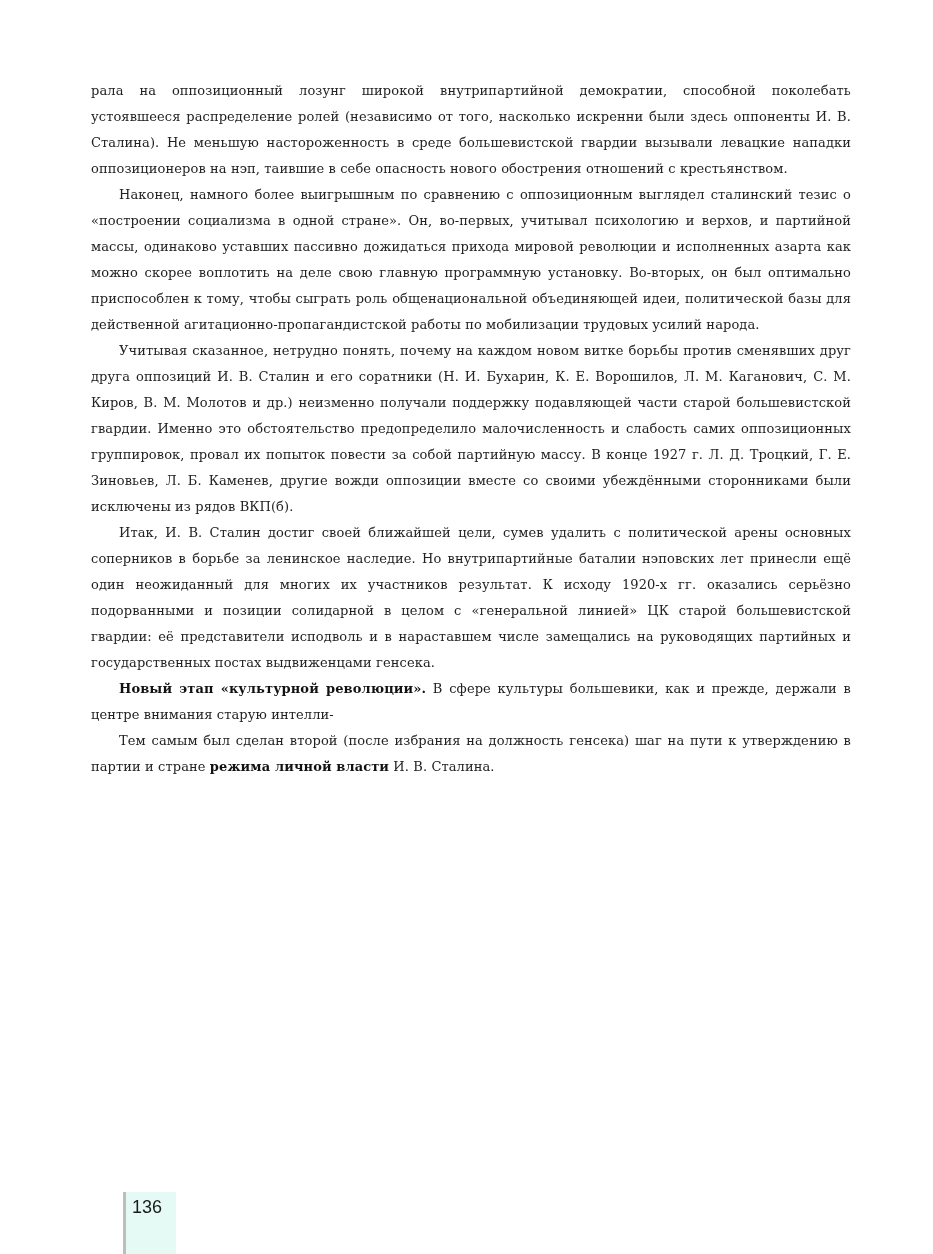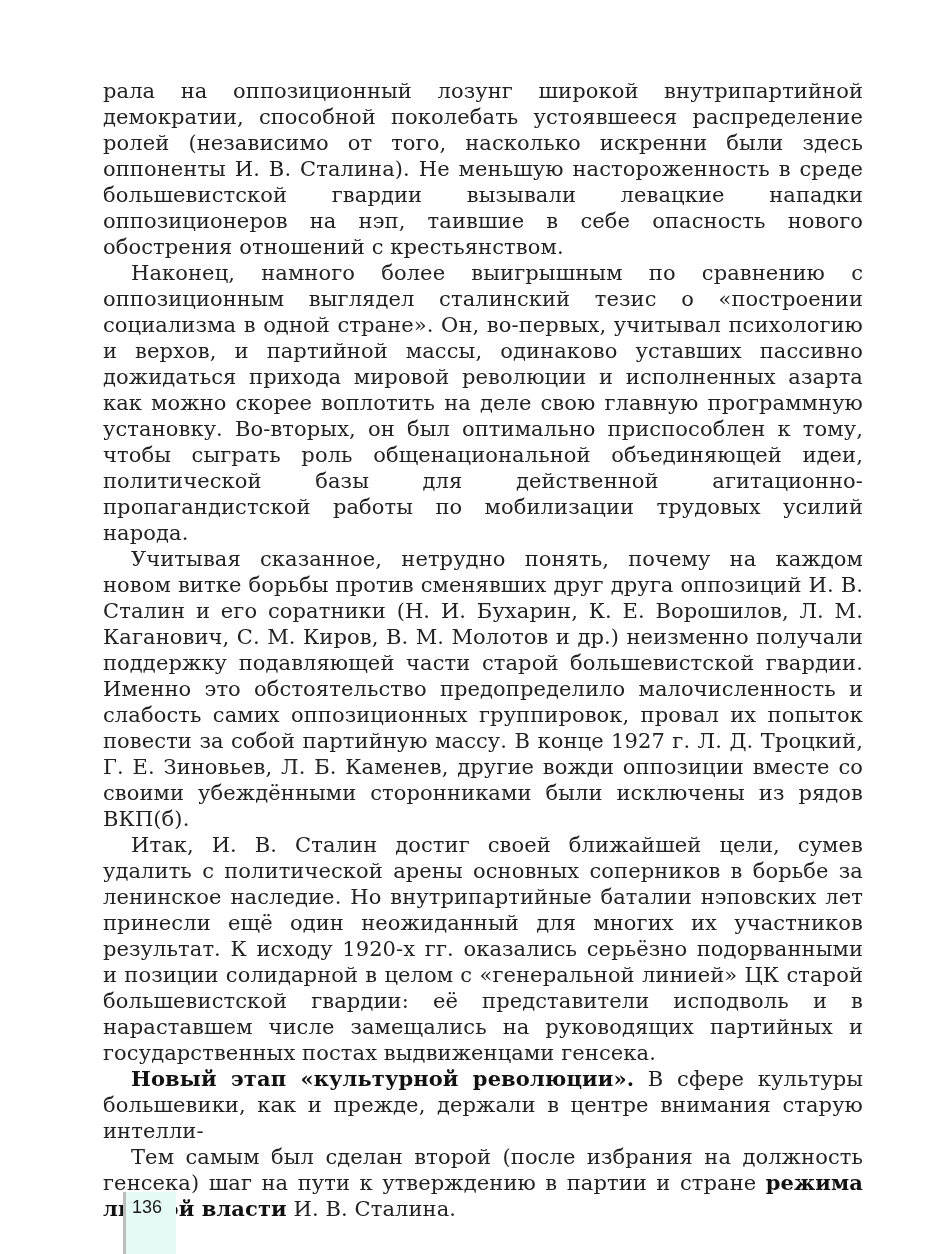--- a/index.html
+++ b/index.html
@@ -3,26 +3,25 @@
 <meta charset="utf-8">
 <style>
   html, body { margin: 0; padding: 0; background: #ffffff; }
   body { width: 933px; height: 1254px; position: relative; overflow: hidden; }
   .page-text {
     position: absolute;
     left: 91px;
     top: 78px;
     width: 760px;
     font-family: "DejaVu Serif", serif;
-    font-size: 21px;
+    font-size: 13px;
     line-height: 26px;
     color: #222222;
     text-align: justify;
     letter-spacing: 0.1px;
-    margin-left: 12px;
   }
   .page-text p { margin: 0; text-indent: 0; }
   .page-text p.indent { text-indent: 28px; }
   .page-text b { font-weight: bold; color: #111; }
   .para { display: block; }
   .page-number-box {
     position: absolute;
     left: 123px;
     top: 1192px;
     width: 50px;

